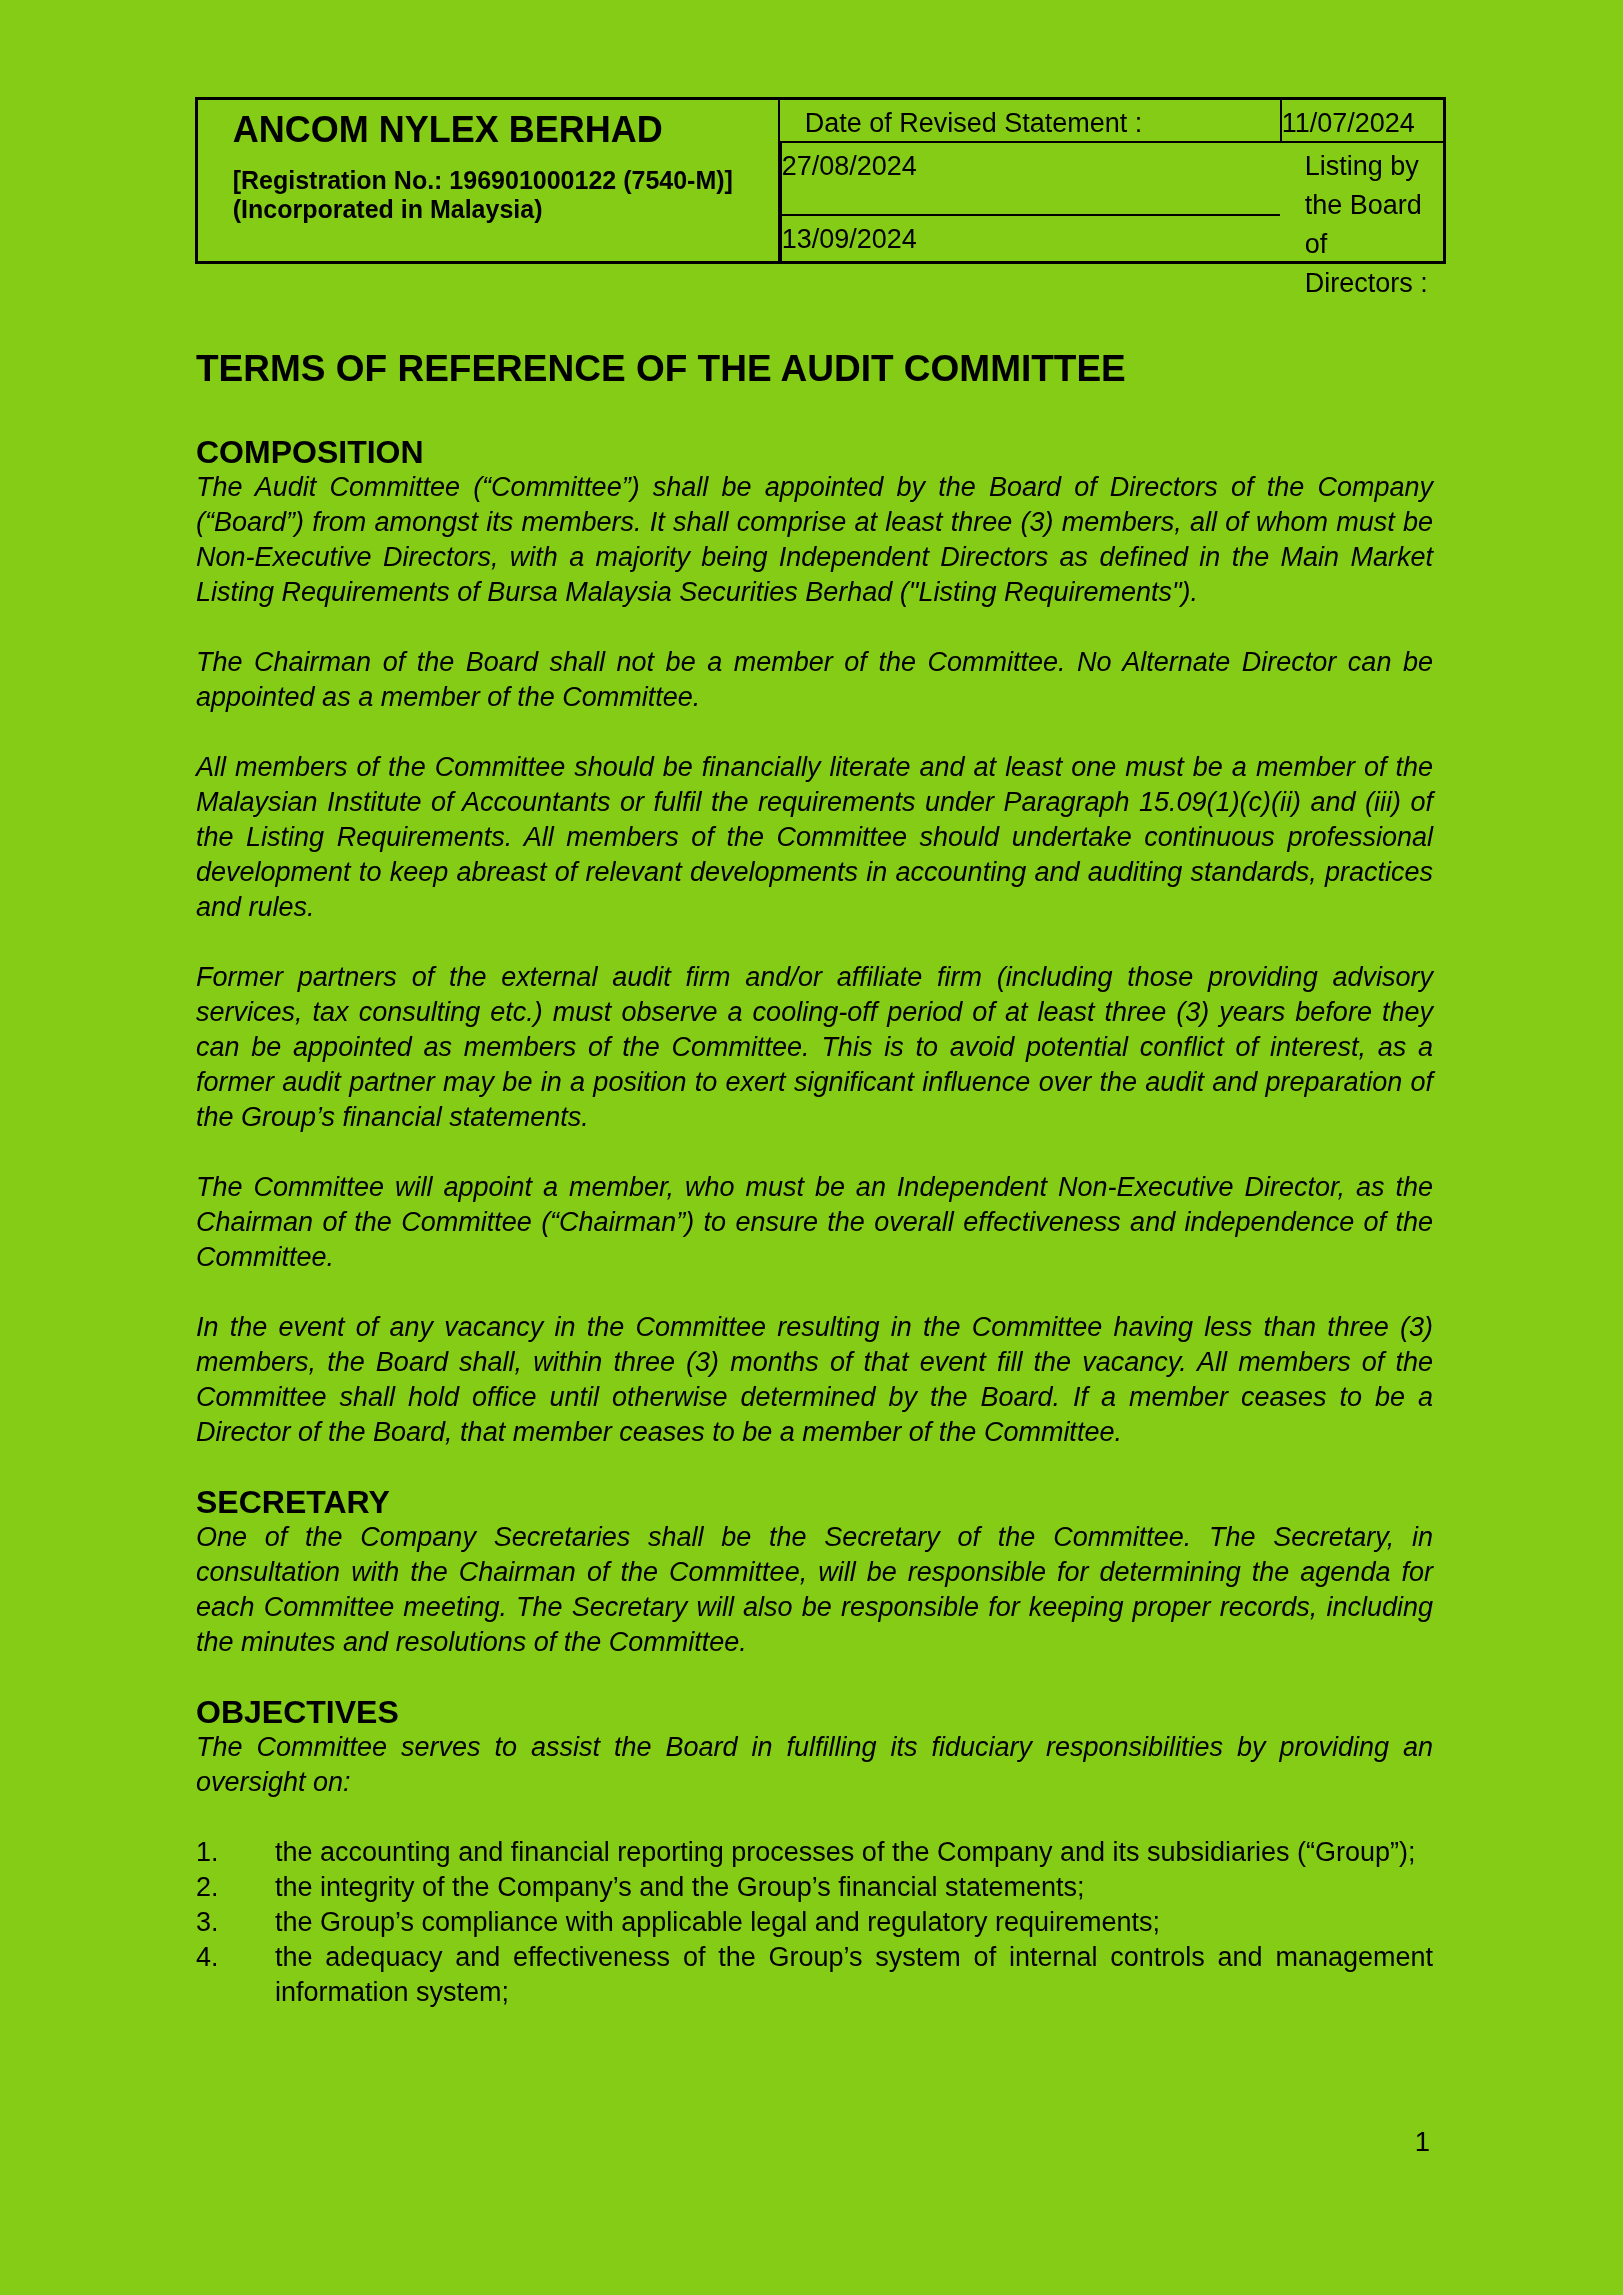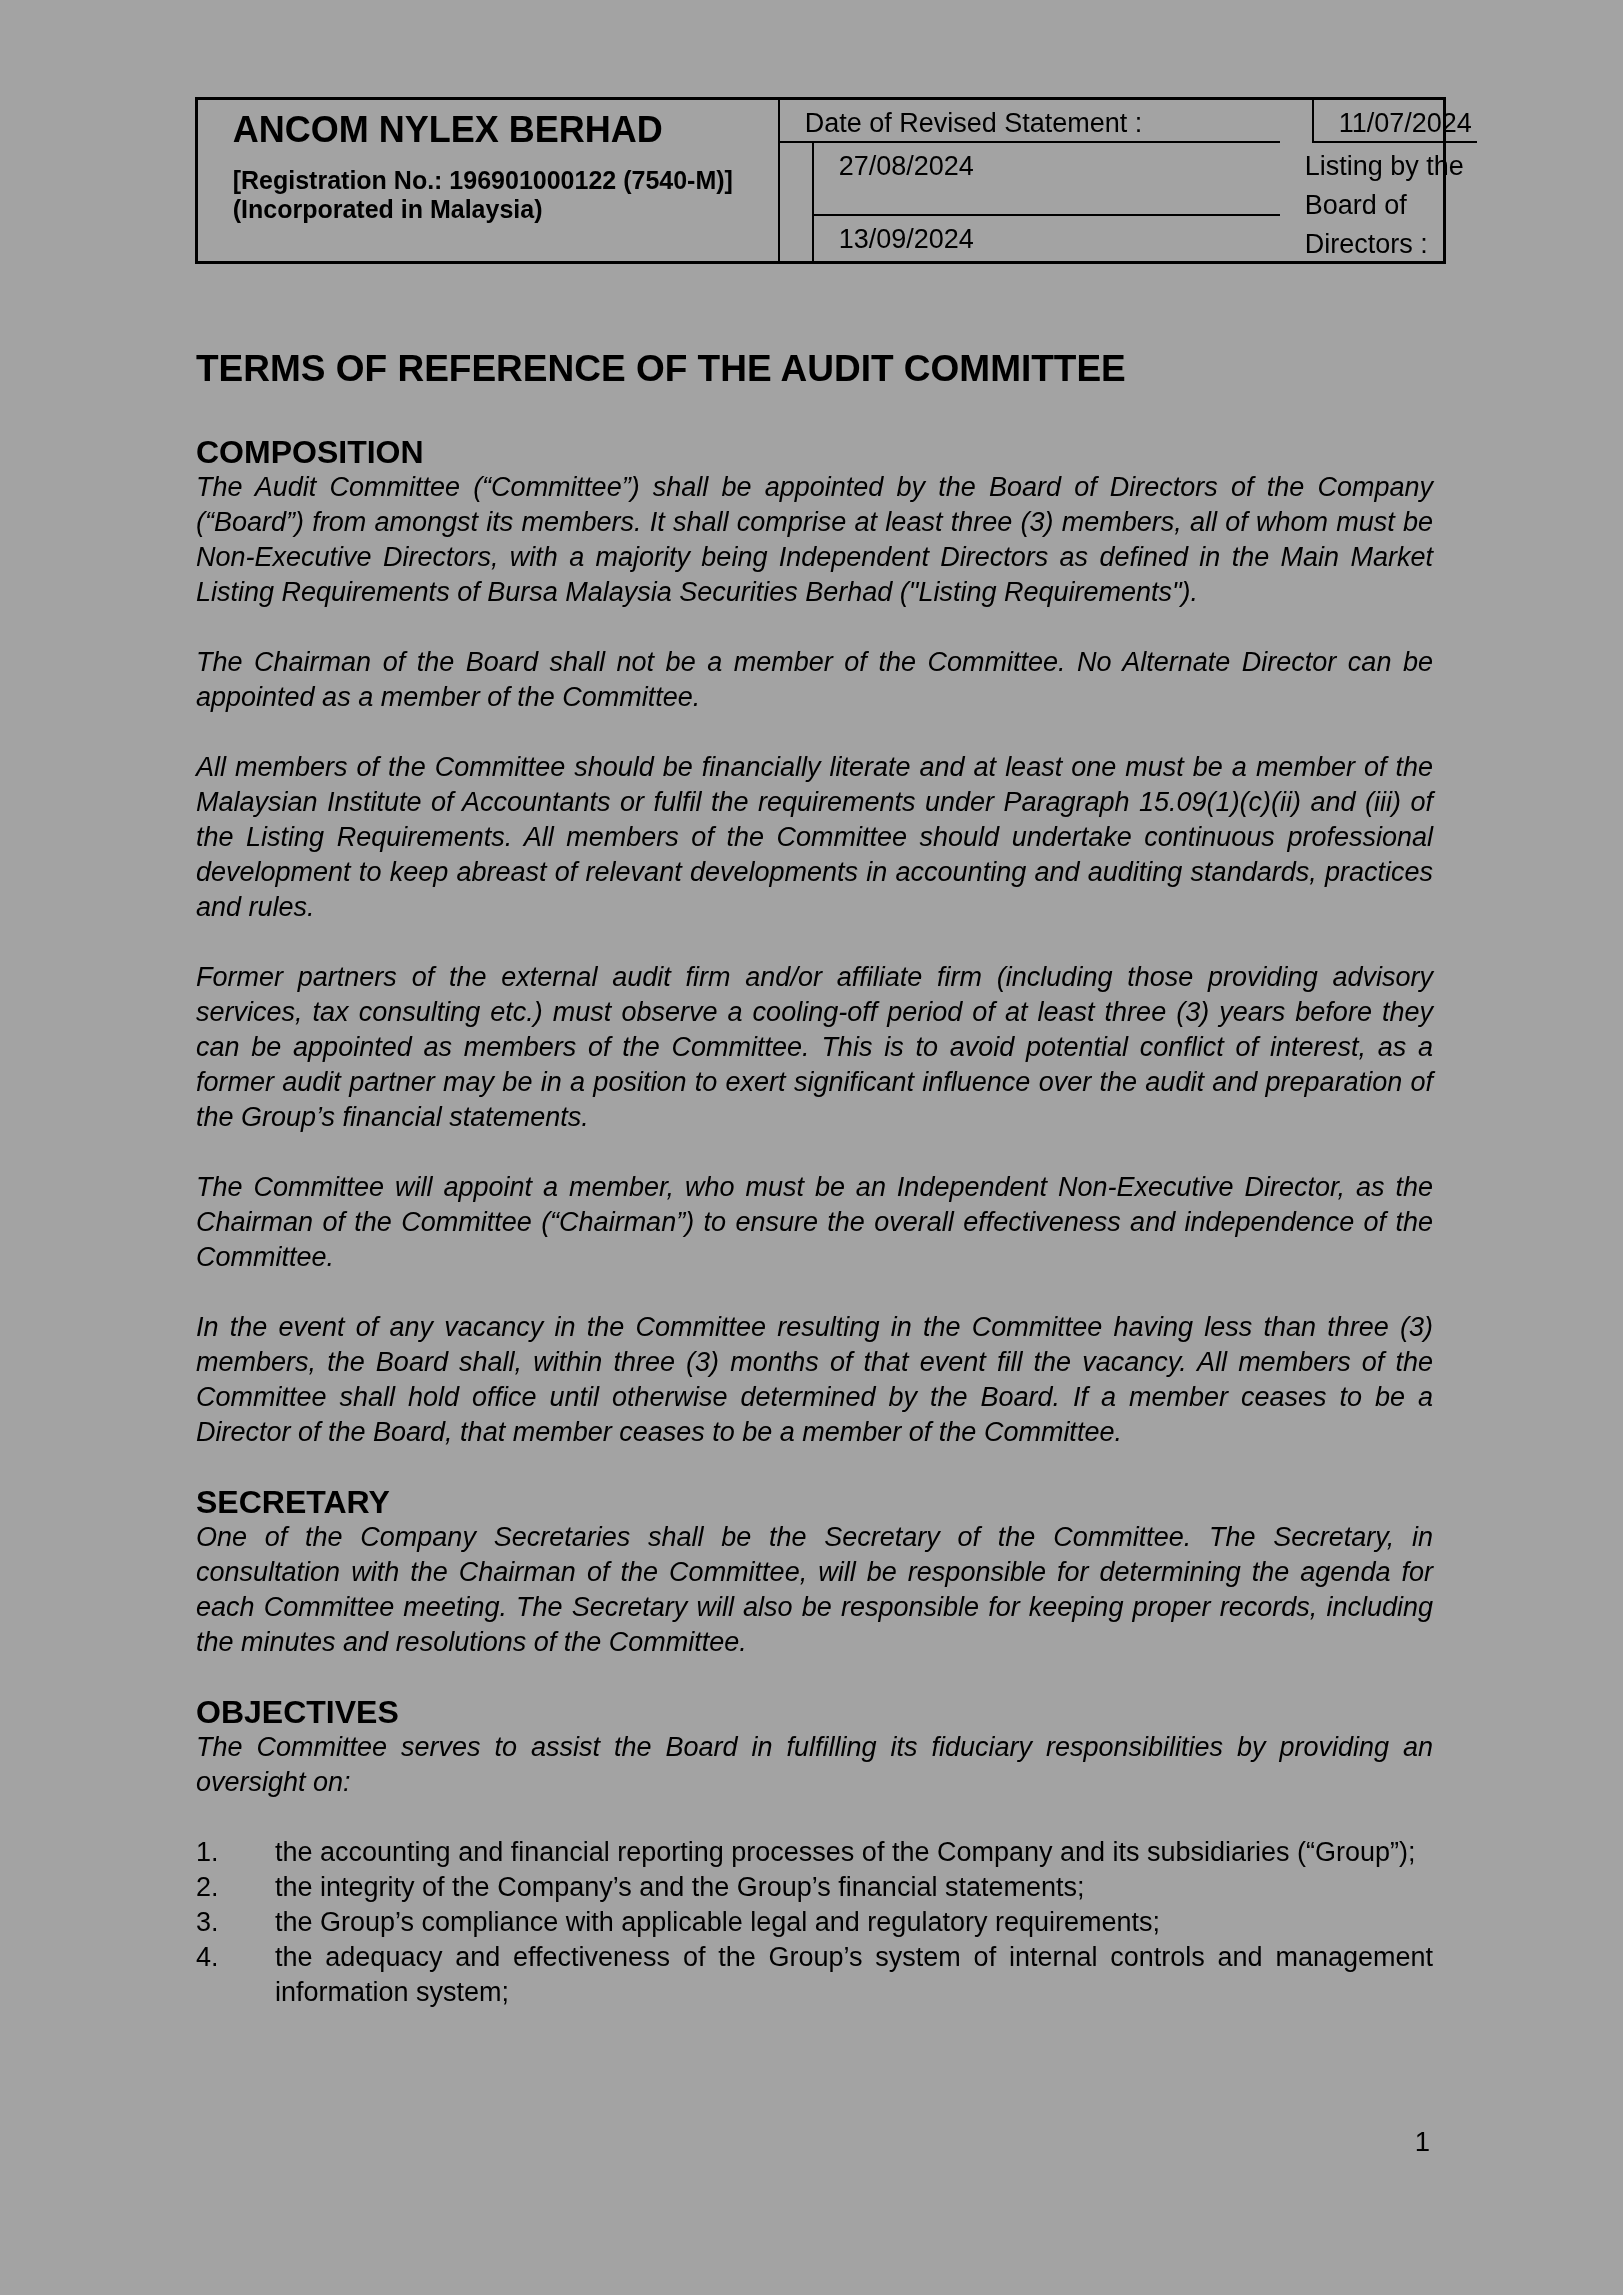--- a/index.html
+++ b/index.html
@@ -1,20 +1,20 @@
 <!DOCTYPE html>
 <html style="font-size:10.5px"><head>
 <meta charset="utf-8">
 <style>
   html, body { margin: 0; padding: 0; background: #777; }
   .page {
     position: relative;
     width: 1623px;
     height: 2295px;
-    background: #a3a3a3;
+    background: #84cc16;
     font-family: "Liberation Sans", "DejaVu Sans", sans-serif;
     color: #000;
     overflow: hidden;
   }
   .content {
     padding: 97px 190px 0 196px; 
   }
 
   
   .header-table {
@@ -35,21 +35,21 @@
   }
   .company-name   { font-size: 36px; font-weight: 700; line-height: 38px; margin-bottom: 17px; }
   .company-reg    { font-size: 25px; font-weight: 700; line-height: 29px; }
   .company-inc    { font-size: 25px; font-weight: 700; line-height: 29px; }
   .cell-label, .cell-date {
     font-size: 27px;
     line-height: 39px;
     padding: 3.9px 5.2px 2.6px 25px;
     box-sizing: border-box;
   }
-  .cell-date { border-left: 2px solid #000; padding-left: 25px; margin-left: 32px; }
+  .cell-date { border-left: 2px solid #000; padding-left: 0; }
   .row1 { border-bottom: 2.6px solid #000; }
   .row2 { border-bottom: 2.6px solid #000; }
 
   
   .doc-title {
     font-size: 37px;
     font-weight: 700;
     line-height: 47px;
     margin: 0 0 43px 0;
   }

